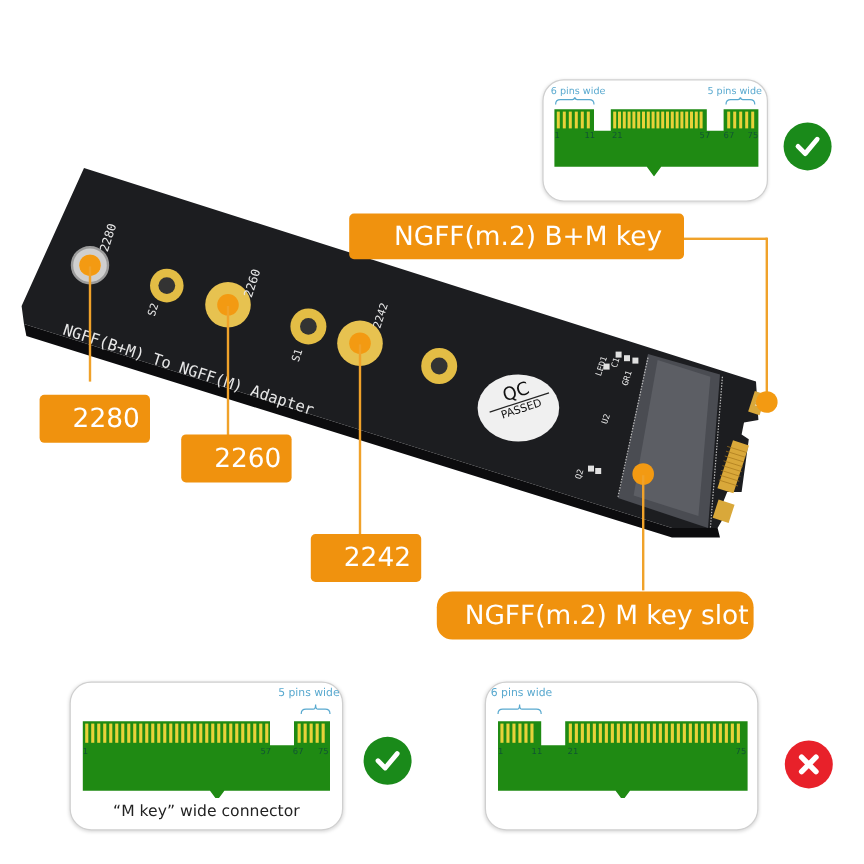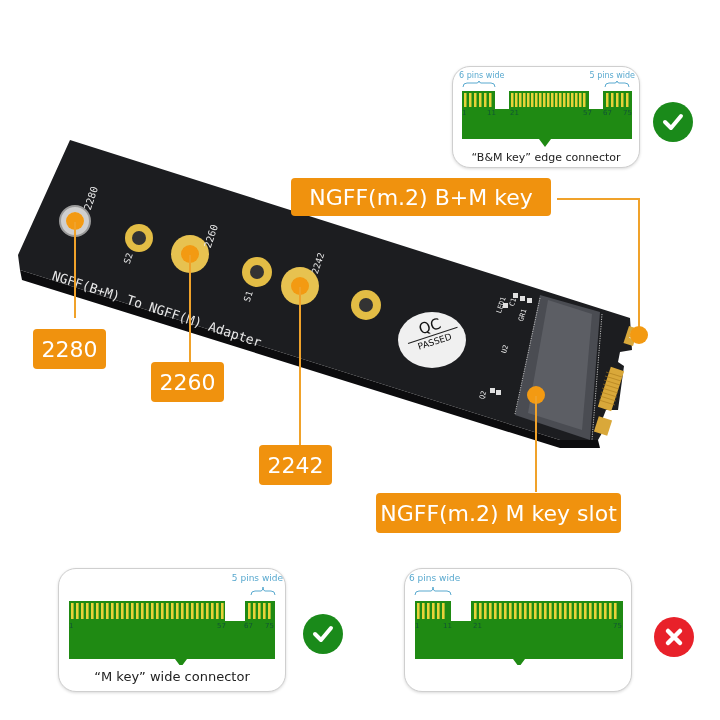--- a/index.html
+++ b/index.html
@@ -1,18 +1,18 @@
 <!DOCTYPE html>
 <html><head>
 <meta charset="utf-8">
 <style>
   html,body{margin:0;padding:0;background:#fff;}
   body{width:720px;height:720px;position:relative;overflow:hidden;font-family:"DejaVu Sans",sans-serif;}
   .abs{position:absolute;}
-  .tag{position:absolute;background:#f0920e;color:#fff;border-radius:4px;font-family:"DejaVu Sans",sans-serif;display:flex;align-items:center;justify-content:center;white-space:nowrap;}
+  .tag{position:absolute;background:#f0920e;color:#fff;border-radius:4px;font-family:"DejaVu Sans",sans-serif;display:flex;align-items:center;justify-content:center;white-space:nowrap;padding-left:19px;}
   .line{position:absolute;background:#f0a22a;}
   .dot{position:absolute;width:18px;height:18px;border-radius:50%;background:#f39a12;}
   .card{position:absolute;background:#fff;border:1px solid #cfcfcf;border-radius:18px;box-shadow:0 1px 3px rgba(0,0,0,0.15);}
   .card .caption{position:absolute;left:0;right:0;text-align:center;color:#222;font-family:"DejaVu Sans",sans-serif;}
   .pinlabel{position:absolute;color:#59a9cf;font-family:"DejaVu Sans",sans-serif;white-space:nowrap;}
   .pinnum{position:absolute;color:#153;font-size:7px;font-family:"DejaVu Sans",sans-serif;}
   .badge{position:absolute;width:40px;height:40px;border-radius:50%;display:flex;align-items:center;justify-content:center;}
   .board-text{position:absolute;color:#e8e8e8;font-family:"DejaVu Sans Mono",monospace;white-space:nowrap;}
 </style>
 </head>
@@ -57,21 +57,20 @@
         <rect x="164" y="12" width="2.5" height="14"></rect>
         <rect x="169" y="12" width="2.5" height="14"></rect>
     </g>
   </svg>
   <span class="pinnum" style="left:9px;top:42px;">1</span>
   <span class="pinnum" style="left:34px;top:42px;">11</span>
   <span class="pinnum" style="left:57px;top:42px;">21</span>
   <span class="pinnum" style="left:130px;top:42px;">57</span>
   <span class="pinnum" style="left:150px;top:42px;">67</span>
   <span class="pinnum" style="left:170px;top:42px;">75</span>
-  <div class="caption" style="top:84px;font-size:11px;">“B&amp;M key”  edge connector</div>
 </div>
 <div class="badge" style="left:653px;top:102px;background:#1a8a1a;">
   <svg width="24" height="24" viewBox="0 0 24 24">
       <path d="M4 12 L10 18 L20 6" fill="none" stroke="#fff" stroke-width="4" stroke-linecap="round" stroke-linejoin="round"></path>
     </svg>
 </div>
 
 <svg class="abs" style="left:0;top:0;" width="720" height="720" viewBox="0 0 720 720">
 
   <path d="M70 140 L630 318 L632 350 L620 352 L618 362 L624 366 L618 410 L606 410 L602 420 L606 426 L598 440 L560 440 L20 270 L18 255 Z" fill="#1c1d20"></path>
@@ -157,21 +156,21 @@
 <div class="line" style="left:638px;top:198px;width:2px;height:130px;"></div>
 <div class="dot" style="left:630px;top:326px;"></div>
 
 <div class="dot" style="left:527px;top:386px;"></div>
 <div class="line" style="left:535px;top:396px;width:2px;height:96px;"></div>
 
 <div class="tag" style="left:291px;top:178px;width:260px;height:38px;font-size:22px;">NGFF(m.2) B+M key</div>
 <div class="tag" style="left:33px;top:329px;width:73px;height:40px;font-size:22px;">2280</div>
 <div class="tag" style="left:151px;top:362px;width:73px;height:40px;font-size:22px;">2260</div>
 <div class="tag" style="left:259px;top:445px;width:73px;height:40px;font-size:22px;">2242</div>
-<div class="tag" style="left:376px;top:493px;width:245px;height:40px;font-size:22px;">NGFF(m.2) M key slot</div>
+<div class="tag" style="left:364px;top:493px;width:245px;height:40px;font-size:22px;border-radius:13px;">NGFF(m.2) M key slot</div>
 
 <div class="card" style="left:58px;top:568px;width:226px;height:122px;">
   <span class="pinlabel" style="right:2px;top:4px;font-size:9px;">5 pins wide</span>
   <svg class="abs" style="left:8px;top:16px;" width="212" height="80" viewBox="0 0 212 80">
     <path d="M184 10 q0 -4 4 -4 h6 q2 0 2 -4 q0 4 2 4 h6 q4 0 4 4" fill="none" stroke="#59a9cf" stroke-width="1"></path>
     <path d="M2 16 H158 V36 H178 V16 H208 V74 H120 L114 82 L108 74 H2 Z" fill="#1f8a13"></path>
     <g fill="#e8d23a">
       <rect x="4" y="18" width="2.6" height="16"></rect>
         <rect x="9" y="18" width="2.6" height="16"></rect>
         <rect x="14" y="18" width="2.6" height="16"></rect>

